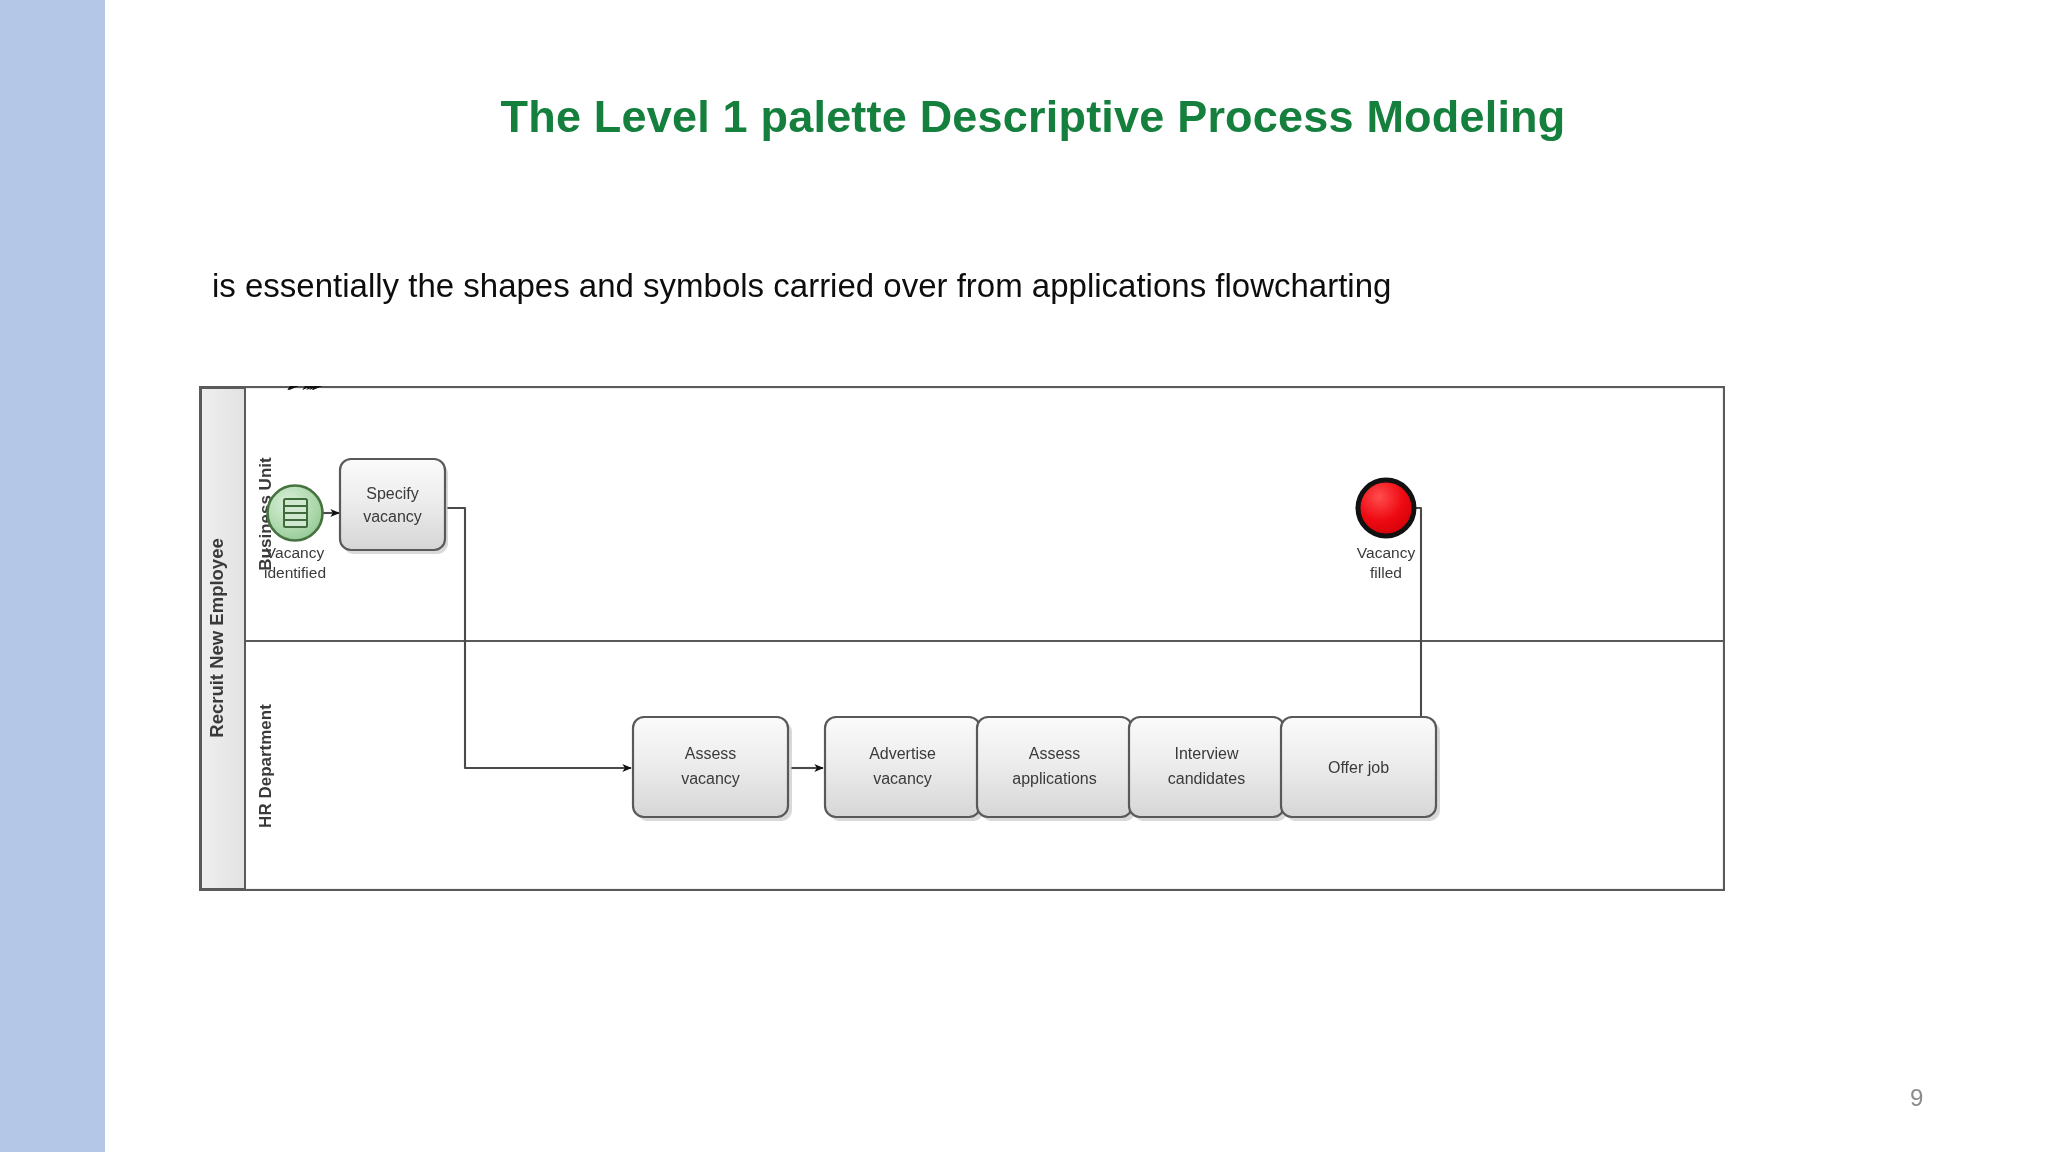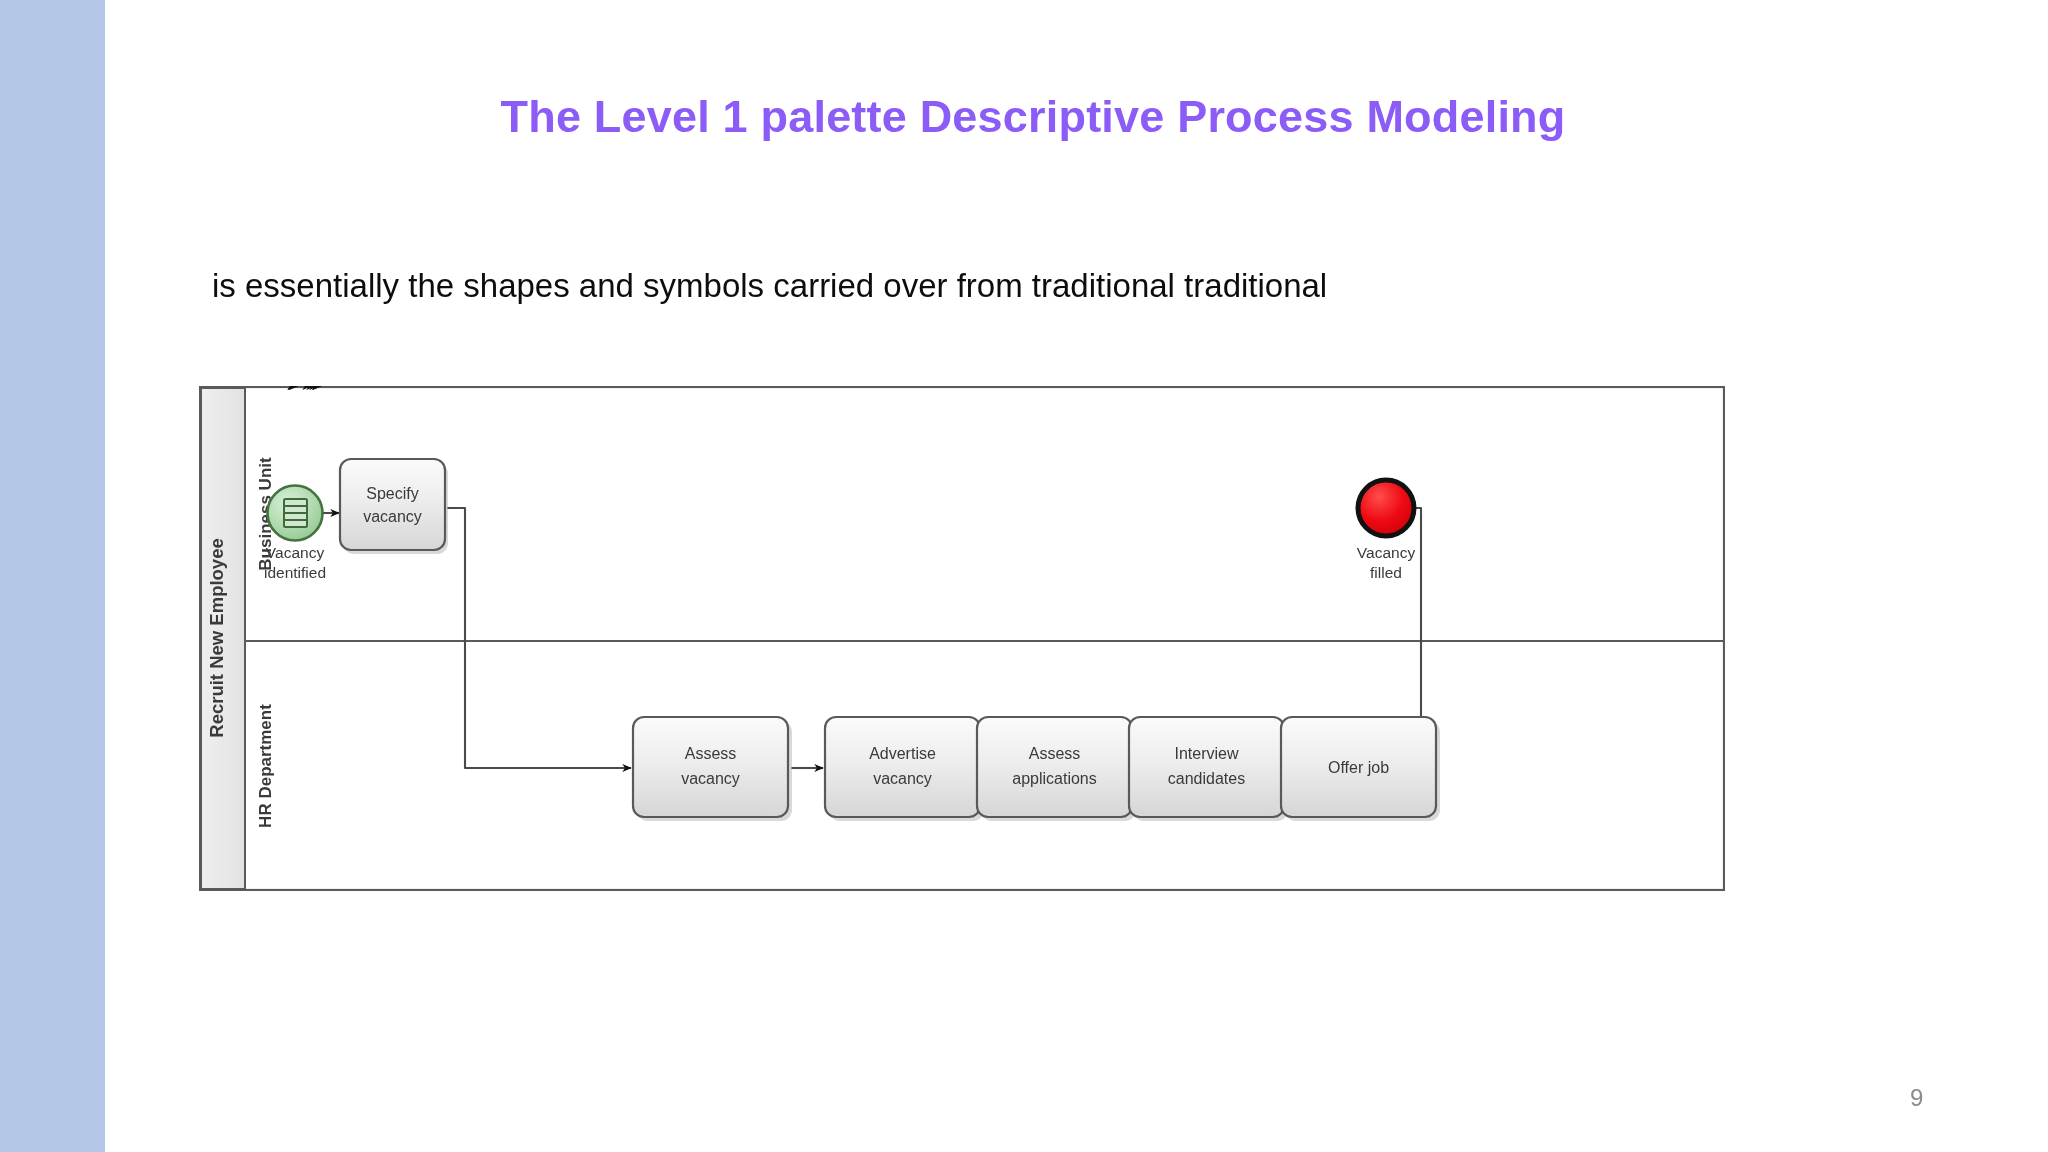--- a/index.html
+++ b/index.html
@@ -33,21 +33,21 @@
   }
 
   .slide-title {
     position: absolute;
     left: 105px;
     top: 92px;
     width: 1856px;
     text-align: center;
     font-size: 45px;
     font-weight: bold;
-    color: #8b5cf6;
+    color: #15803d;
     letter-spacing: 0.2px;
     line-height: 1.1;
   }
 
   .slide-subtitle {
     position: absolute;
     left: 212px;
     top: 267px;
     font-size: 33px;
     color: #0d0d0d;
@@ -80,21 +80,21 @@
 </style>
 </head>
 <body>
 
 <div class="slide">
 
   <div class="side-band"></div>
 
   <div class="slide-title">The Level 1 palette Descriptive Process Modeling</div>
 
-  <div class="slide-subtitle">is essentially the shapes and symbols carried over from traditional traditional</div>
+  <div class="slide-subtitle">is essentially the shapes and symbols carried over from applications flowcharting</div>
 
   <div class="page-number">9</div>
 
   <div class="diagram">
     <svg width="1526" height="505" viewBox="0 0 1526 505" xmlns="http://www.w3.org/2000/svg">
       <defs>
         <linearGradient id="taskGrad" x1="0" y1="0" x2="0" y2="1">
           <stop offset="0%" stop-color="#fbfbfb"></stop>
           <stop offset="45%" stop-color="#ededed"></stop>
           <stop offset="100%" stop-color="#d6d6d6"></stop>

